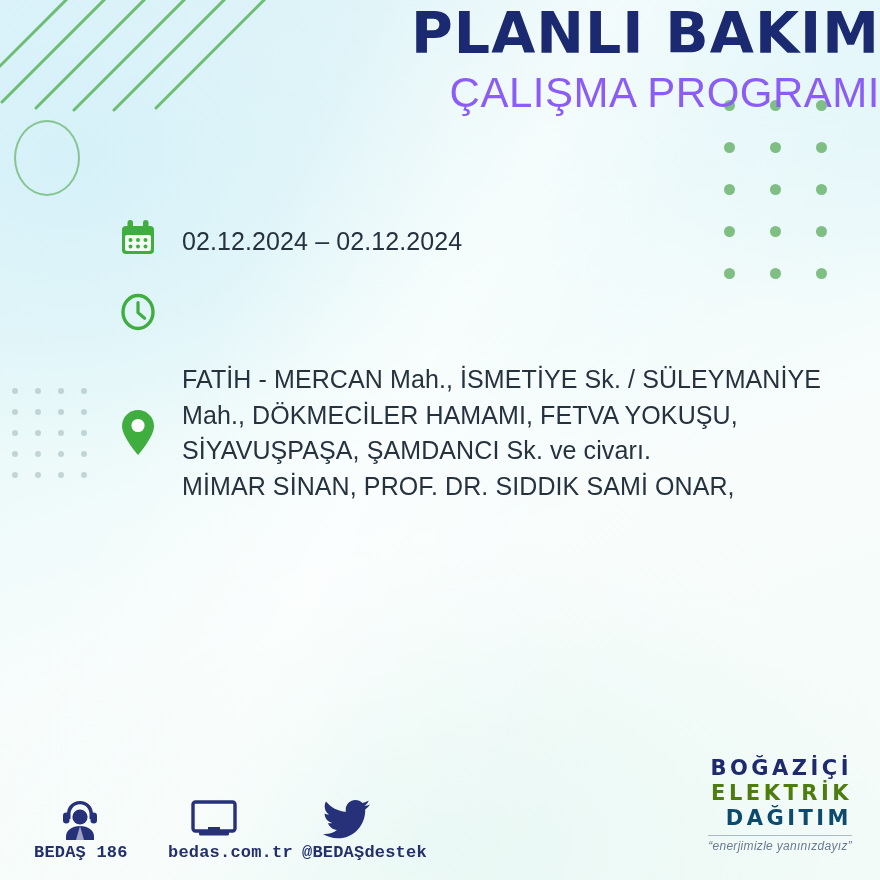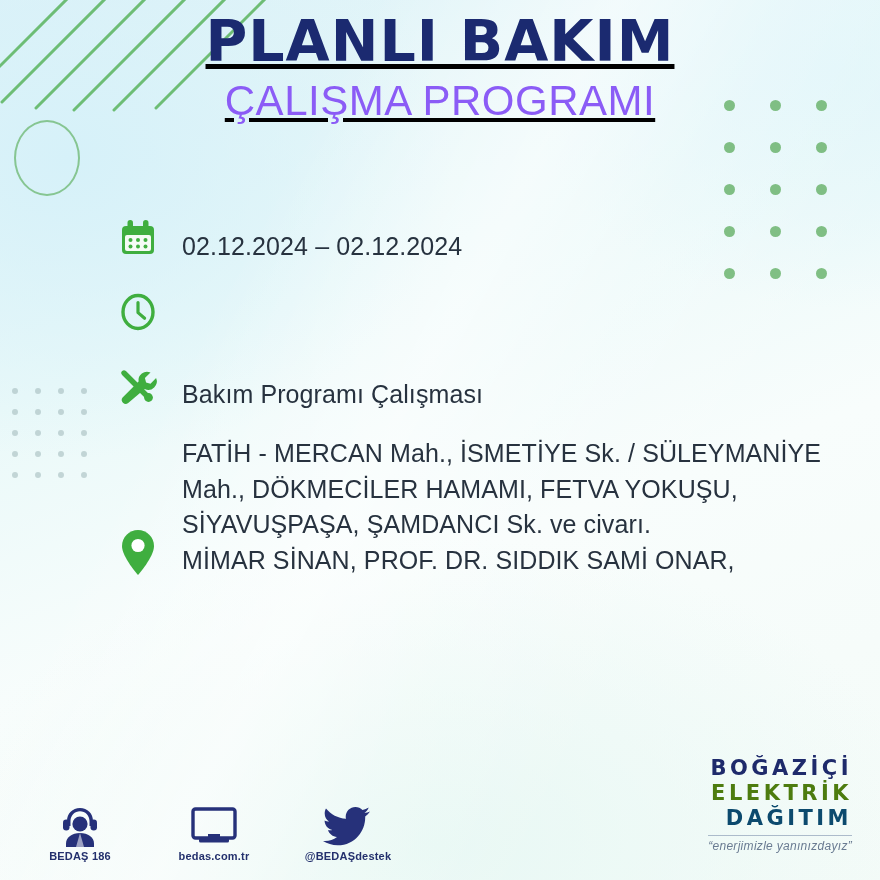--- a/index.html
+++ b/index.html
@@ -65,24 +65,23 @@
   .dots-left {
     left: 12px; top: 388px;
     grid-template-columns: repeat(4, 23px);
     grid-template-rows: repeat(5, 21px);
   }
   .dots-left span { width: 6px; height: 6px; background: #9fb7b8; opacity:.55; }
 
   
   .header {
     position: absolute;
-    left: 0; right: 0; top: 12px;
-    text-align: center;
+    left: 0; right: 0; top: 4px;
+    text-align: right;
     z-index: 5;
-    text-decoration: underline;
   }
   .title {
     font-size: 57px;
     font-weight: 800;
     letter-spacing: 1px;
     color: #1b2a70;
     line-height: 1.05;
     font-family: "DejaVu Sans", sans-serif;
   }
   .subtitle {
@@ -96,21 +95,21 @@
 
   
   .info {
     position: absolute;
     left: 112px; top: 212px;
     width: 760px;
     z-index: 5;
   }
   .row {
     display: flex;
-    align-items: flex-end;
+    align-items: center;
     margin-bottom: 22px;
   }
   .row .ico {
     flex: 0 0 52px;
     height: 52px;
     display: flex;
     align-items: center;
     justify-content: center;
   }
   .row .txt {
@@ -143,25 +142,26 @@
     width: 92px;
     text-align: center;
   }
   .contact .cico {
     height: 54px;
     display: flex;
     align-items: flex-end;
     justify-content: center;
   }
   .contact .clabel {
-    font-size: 11px;
+    font-size: 17px;
     font-weight: 700;
     color: #23306d;
     letter-spacing: .2px;
     white-space: nowrap;
+    font-family: Liberation Mono, monospace;
   }
 
   .logo {
     position: absolute;
     right: 28px; bottom: 14px;
     text-align: center;
     line-height: 1;
   }
   .logo .l1, .logo .l2, .logo .l3 {
     font-family: "DejaVu Sans", sans-serif;
@@ -278,34 +278,20 @@
 
   <div class="row">
     <div class="ico">
       <svg width="44" height="44" viewBox="0 0 44 44">
         <ellipse cx="22" cy="22" rx="15" ry="16.5" fill="none" stroke="#3fae3f" stroke-width="3.4"></ellipse>
         <path d="M22 12.5 V22.6 L28.6 28.2" fill="none" stroke="#3fae3f" stroke-width="3.2" stroke-linecap="round" stroke-linejoin="round"></path>
       </svg>
     </div>
   </div>
 
-  <div class="row">
-    <div class="ico">
-      <svg width="46" height="44" viewBox="0 0 46 44">
-        <g stroke="#3fae3f" stroke-width="5.4" stroke-linecap="round" fill="none">
-          <line x1="9" y1="9" x2="33" y2="33"></line>
-        </g>
-        <circle cx="33.5" cy="33.5" r="4.4" fill="#3fae3f"></circle>
-        <path d="M35.5 8.5 l-5.6 5.6 1.2 4.4 4.4 1.2 5.6-5.6
-                 a8.5 8.5 0 0 1 -11.4 11 L13.2 39 a4 4 0 0 1 -5.6-5.6
-                 L23.6 17.6 A8.5 8.5 0 0 1 35.5 8.5 Z" fill="#3fae3f"></path>
-      </svg>
-    </div>
-    <div class="txt">Bakım Programı Çalışması</div>
-  </div>
 
   <div class="row addr">
     <div class="ico">
       <svg width="40" height="50" viewBox="0 0 40 50">
         <path d="M20 2 C11.2 2 4 9.2 4 18 C4 29 20 47 20 47 C20 47 36 29 36 18 C36 9.2 28.8 2 20 2 Z" fill="#3fae3f"></path>
         <circle cx="20" cy="17.5" r="6.6" fill="#ffffff"></circle>
       </svg>
     </div>
     <div class="txt">
       <div class="addr-line">FATİH - MERCAN Mah., İSMETİYE Sk. / SÜLEYMANİYE</div>

